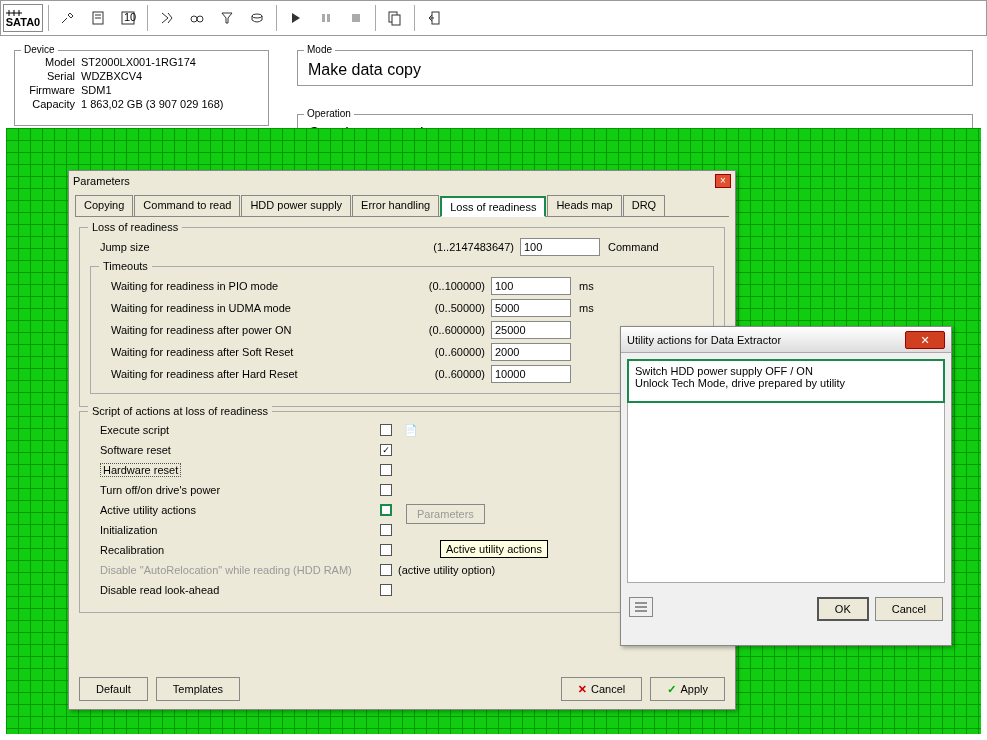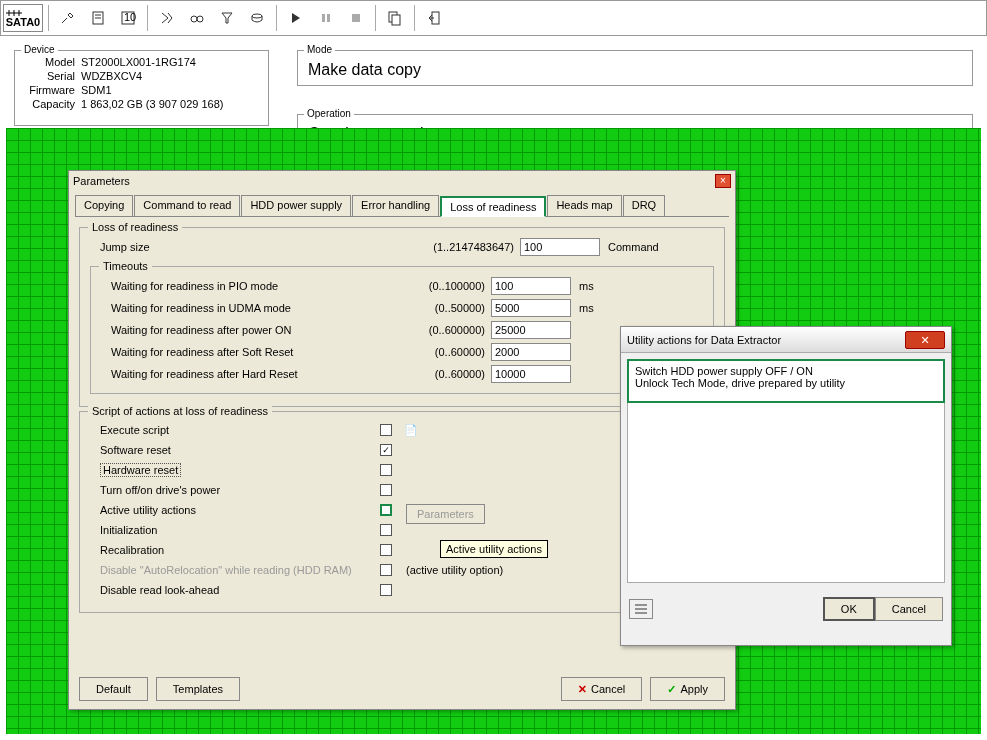--- a/index.html
+++ b/index.html
@@ -49,21 +49,21 @@
 .btn { height: 24px; padding: 0 16px; border: 1px solid #888; background: #ece9d8; cursor: pointer; display: flex; align-items: center; gap: 4px; }
 .btn-right { margin-left: auto; }
 .x-red { color: #c00; font-weight: bold; }
 .check-green { color: #0a0; font-weight: bold; }
 .dlg-utility { top: 198px; left: 614px; width: 332px; height: 320px; background: #f0f0f0; }
 .dlg-util-title { height: 26px; background: linear-gradient(#fff, #ddd); display: flex; align-items: center; padding: 0 6px; border-bottom: 1px solid #aaa; }
 .util-close { margin-left: auto; width: 40px; height: 18px; background: #d04020; border: 1px solid #900; color: #fff; text-align: center; line-height: 16px; font-size: 11px; cursor: pointer; border-radius: 2px; }
 .util-body { padding: 6px; }
 .util-list { border: 2px solid #1a8a4a; background: #fff; padding: 4px 6px; height: 44px; }
 .util-rest { border: 1px solid #aaa; border-top: none; background: #fff; height: 180px; }
-.util-footer { display: flex; padding: 8px; align-items: center; }
+.util-footer { display: flex; gap: 6px; padding: 8px; }
 .util-icon { width: 24px; height: 20px; border: 1px solid #888; display: flex; align-items: center; justify-content: center; }
 svg { display: block; }
 .hl-green { border: 2px solid #1a8a4a; }
 </style>
 </head>
 <body>
 <div class="app">
 
 <div class="toolbar">
   <div class="sata-btn">
@@ -281,21 +281,21 @@
     <div class="script-label "><span class="">Initialization</span></div>
     <div class="chk  "></div>
     </div>
               <div class="script-row">
     <div class="script-label "><span class="">Recalibration</span></div>
     <div class="chk  "></div>
     </div>
               <div class="script-row">
     <div class="script-label disabled-text"><span class="">Disable "AutoRelocation" while reading (HDD RAM)</span></div>
     <div class="chk  "></div>
-    <span style="margin-left:8px">(active utility option)</span>
+    <span style="margin-left:0">(active utility option)</span>
               </div>
               <div class="script-row">
     <div class="script-label "><span class="">Disable read look-ahead</span></div>
     <div class="chk  "></div>
     </div>
             </div>
         <div class="tooltip" style="top:128px; left:360px">Active utility actions</div>
       </div>
     </div>
     <div class="dlg-footer">

